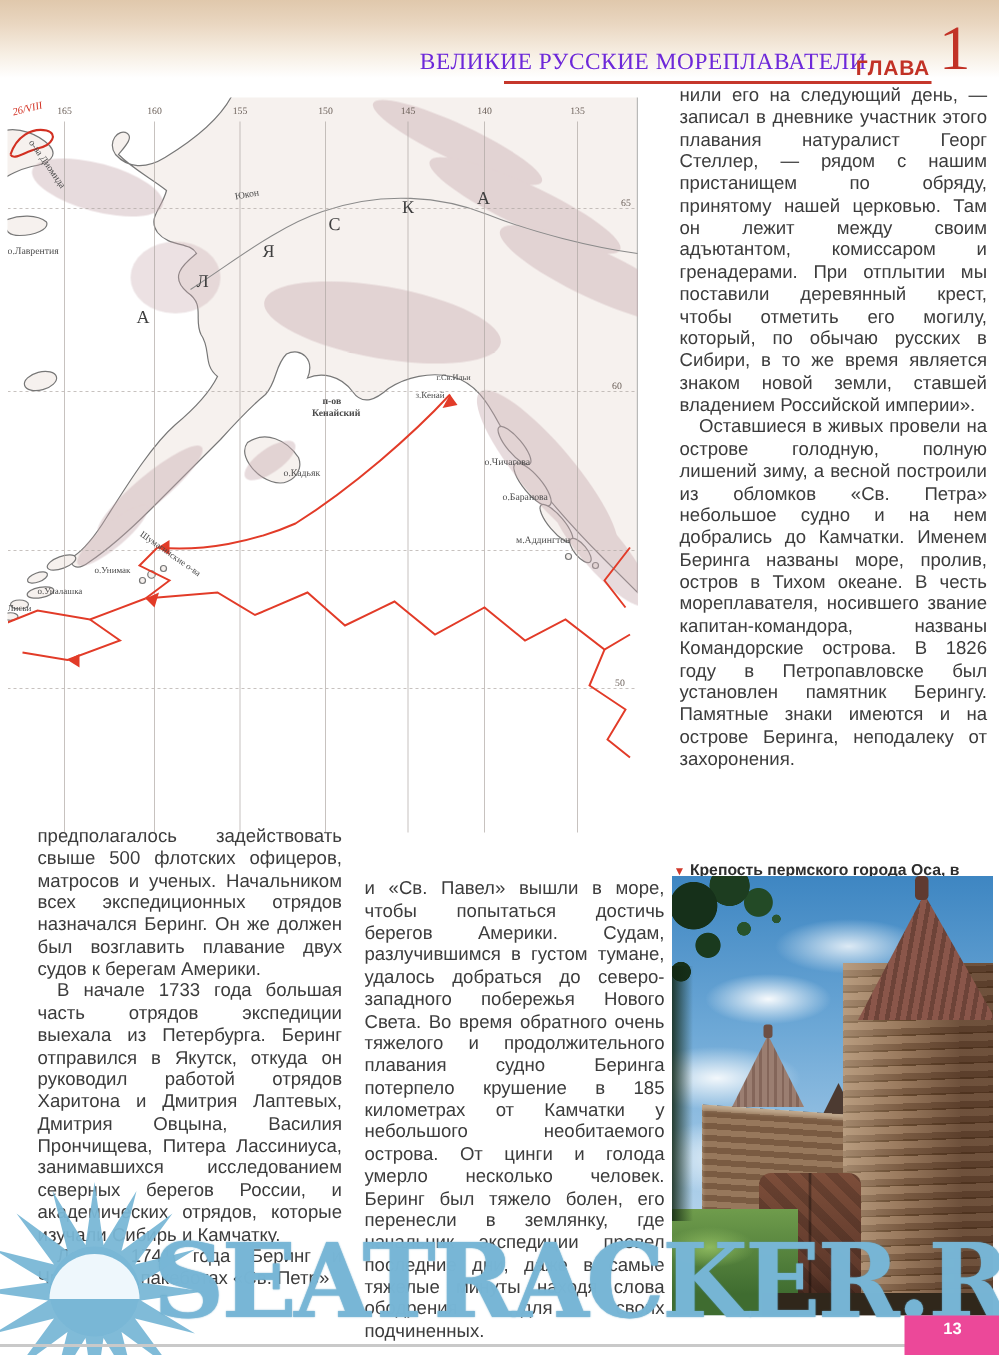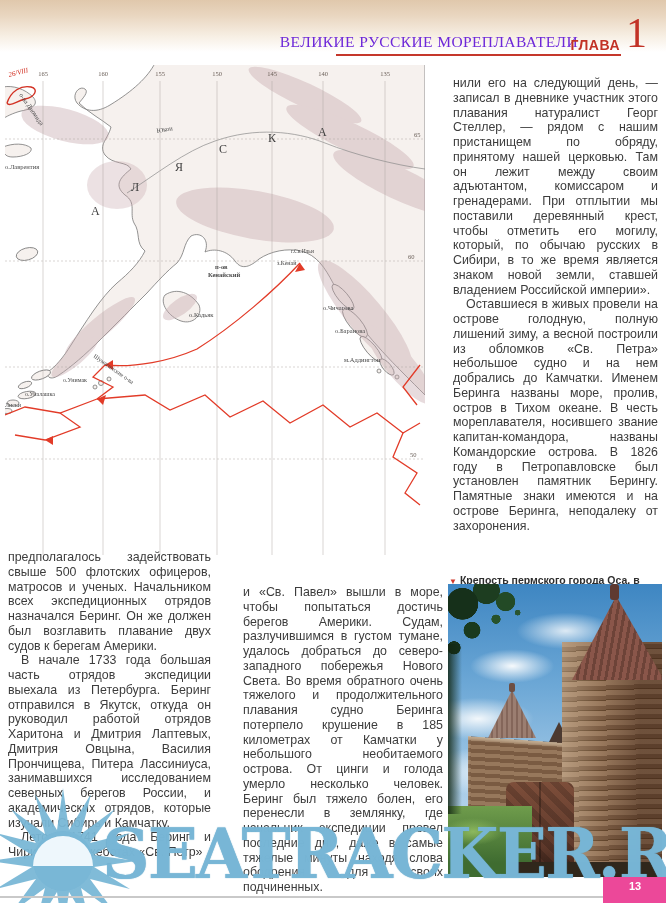--- a/index.html
+++ b/index.html
@@ -15,22 +15,22 @@
     letter-spacing:.5px;color:#c23226;}
   .hdr-num{position:absolute;top:12px;right:19px;font-family:"Liberation Serif",serif;
     font-size:42px;line-height:1;color:#c23226;}
   .hdr-line{position:absolute;left:336px;top:54px;width:285px;height:2px;background:#c5372b;}
   
   .map{position:absolute;left:5px;top:65px;width:420px;height:492px;}
   
   .textcol{position:absolute;font-size:12.4px;line-height:14.75px;color:#3c3c3c;text-align:justify;}
   .textcol p{margin:0;}
   .textcol p.ind{text-indent:13px;}
-  .col-right{left:453px;top:76px;width:205px;}
-  .col-left{left:8px;top:550px;width:203px;}
+  .col-right{left:453px;top:56px;width:205px;}
+  .col-left{left:25px;top:550px;width:203px;}
   .col-mid{left:243px;top:550px;width:200px;margin-top:35px;}
   
   .caption{position:absolute;left:449px;top:574px;width:208px;font-weight:bold;
     font-size:10.5px;line-height:13px;color:#2e2e2e;}
   .caption .tri{color:#d0392b;font-size:8px;margin-right:3px;}
   
   .photo{position:absolute;left:448px;top:584px;width:214px;height:293px;overflow:hidden;}
   .ph-sky{position:absolute;inset:0;
     background:
      radial-gradient(ellipse 60px 24px at 30% 28%,rgba(255,255,255,.95),rgba(255,255,255,0) 70%),

